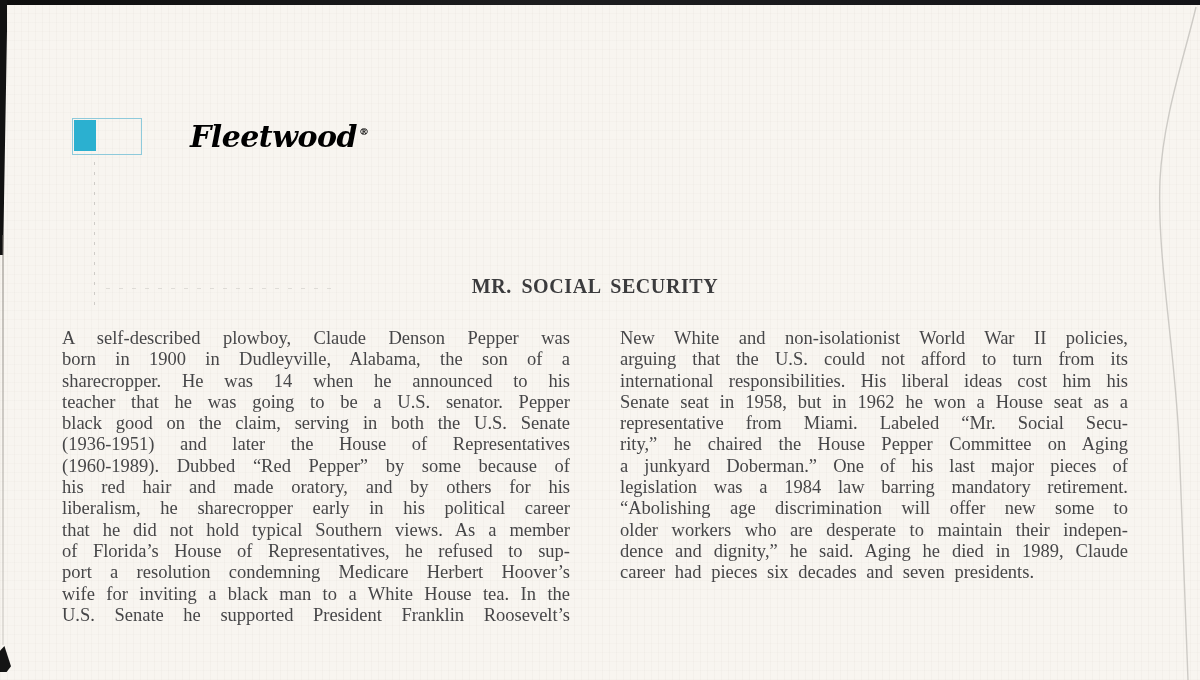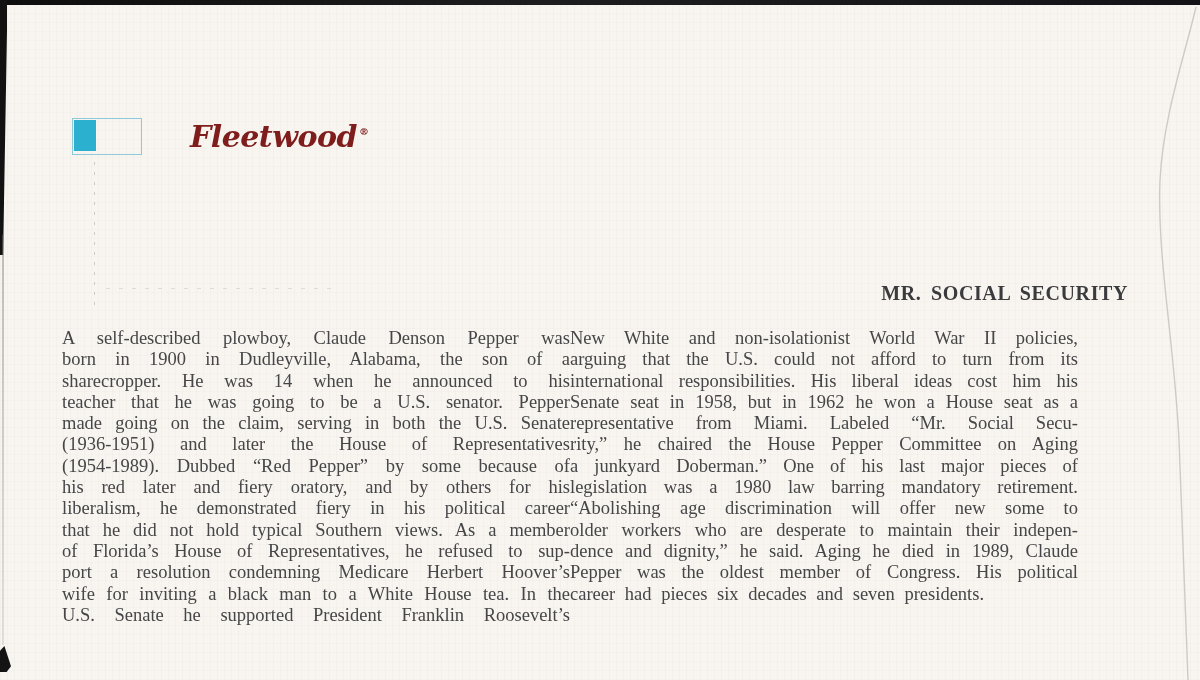--- a/index.html
+++ b/index.html
@@ -65,21 +65,21 @@
     width: 22px; height: 31px;
     background: #2bb0d0;
   }
   .logo-script {
     margin-left: 48px;
     font-family: "DejaVu Serif", serif;
     font-style: italic;
     font-weight: bold;
     font-size: 30px;
     letter-spacing: -0.5px;
-    color: #7f1d1d;
+    color: #000000;
     white-space: nowrap;
   }
   .logo-script .reg {
     font-size: 10px;
     font-style: normal;
     vertical-align: 12px;
     margin-left: 2px;
   }
   
   .dash-marks {
@@ -89,32 +89,32 @@
   }
   .dash-marks::after {
     content: "";
     position: absolute; left: 12px; top: 126px;
     width: 225px; height: 1px;
     background: repeating-linear-gradient(to right, rgba(110,108,104,0.18) 0 4px, transparent 4px 13px);
   }
 
   
   .title {
-    position: absolute; left: 62px; top: 282px;
+    position: absolute; left: 62px; top: 275px;
     width: 1066px; margin: 0;
-    text-align: right;
+    text-align: center;
     font-family: "Liberation Serif", serif;
     font-size: 20px; font-weight: bold;
     letter-spacing: 0.6px; word-spacing: 4px;
     color: #3b3b3d;
   }
   .columns {
     position: absolute; left: 62px; top: 328px;
     width: 1066px;
-    display: flex; 
+    display: flex; gap: 50px;
     font-family: "Liberation Serif", serif;
     font-size: 18.5px;
     color: #464648;
   }
   .col { width: 508px; }
   .text-line {
     height: 21.3px; line-height: 21.3px;
     overflow: hidden;
     text-align: justify;
     text-align-last: justify;
@@ -150,41 +150,40 @@
   <div class="dash-marks"></div>
 
   <h1 class="title">MR. SOCIAL SECURITY</h1>
 
   <div class="columns">
     <div class="col col-left">
         <div class="text-line">A self-described plowboy, Claude Denson Pepper was</div>
         <div class="text-line">born in 1900 in Dudleyville, Alabama, the son of a</div>
         <div class="text-line">sharecropper. He was 14 when he announced to his</div>
         <div class="text-line">teacher that he was going to be a U.S. senator. Pepper</div>
-        <div class="text-line">made going on the claim, serving in both the U.S. Senate</div>
+        <div class="text-line">black good on the claim, serving in both the U.S. Senate</div>
         <div class="text-line">(1936-1951) and later the House of Representatives</div>
-        <div class="text-line">(1954-1989). Dubbed “Red Pepper” by some because of</div>
-        <div class="text-line">his red later and fiery oratory, and by others for his</div>
-        <div class="text-line">liberalism, he demonstrated fiery in his political career</div>
+        <div class="text-line">(1960-1989). Dubbed “Red Pepper” by some because of</div>
+        <div class="text-line">his red hair and made oratory, and by others for his</div>
+        <div class="text-line">liberalism, he sharecropper early in his political career</div>
         <div class="text-line">that he did not hold typical Southern views. As a member</div>
         <div class="text-line">of Florida’s House of Representatives, he refused to sup-</div>
         <div class="text-line">port a resolution condemning Medicare Herbert Hoover’s</div>
         <div class="text-line">wife for inviting a black man to a White House tea. In the</div>
         <div class="text-line text-line-last">U.S. Senate he supported President Franklin Roosevelt’s</div>
       </div>
     <div class="col col-right">
         <div class="text-line">New White and non-isolationist World War II policies,</div>
         <div class="text-line">arguing that the U.S. could not afford to turn from its</div>
         <div class="text-line">international responsibilities. His liberal ideas cost him his</div>
         <div class="text-line">Senate seat in 1958, but in 1962 he won a House seat as a</div>
         <div class="text-line">representative from Miami. Labeled “Mr. Social Secu-</div>
         <div class="text-line">rity,” he chaired the House Pepper Committee on Aging</div>
         <div class="text-line">a junkyard Doberman.” One of his last major pieces of</div>
-        <div class="text-line">legislation was a 1980 law barring mandatory retirement.</div>
+        <div class="text-line">legislation was a 1984 law barring mandatory retirement.</div>
         <div class="text-line">“Abolishing age discrimination will offer new some to</div>
         <div class="text-line">older workers who are desperate to maintain their indepen-</div>
         <div class="text-line">dence and dignity,” he said. Aging he died in 1989, Claude</div>
-        <div class="text-line">Pepper was the oldest member of Congress. His political</div>
         <div class="text-line text-line-last">career had pieces six decades and seven presidents.</div>
       </div>
   </div>
 
 </div>
 
 </body></html>

